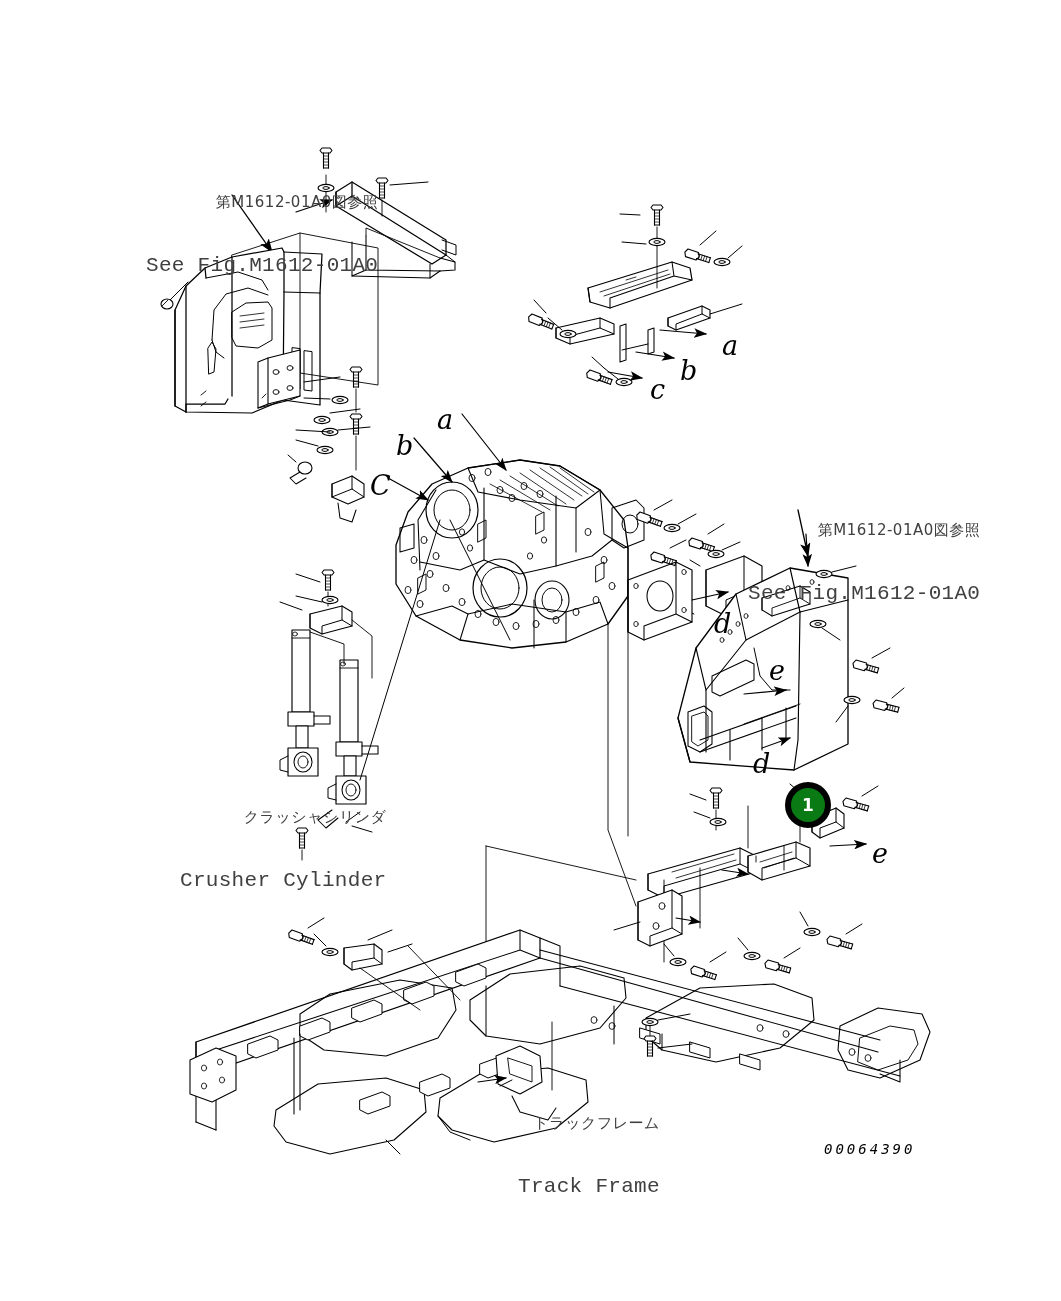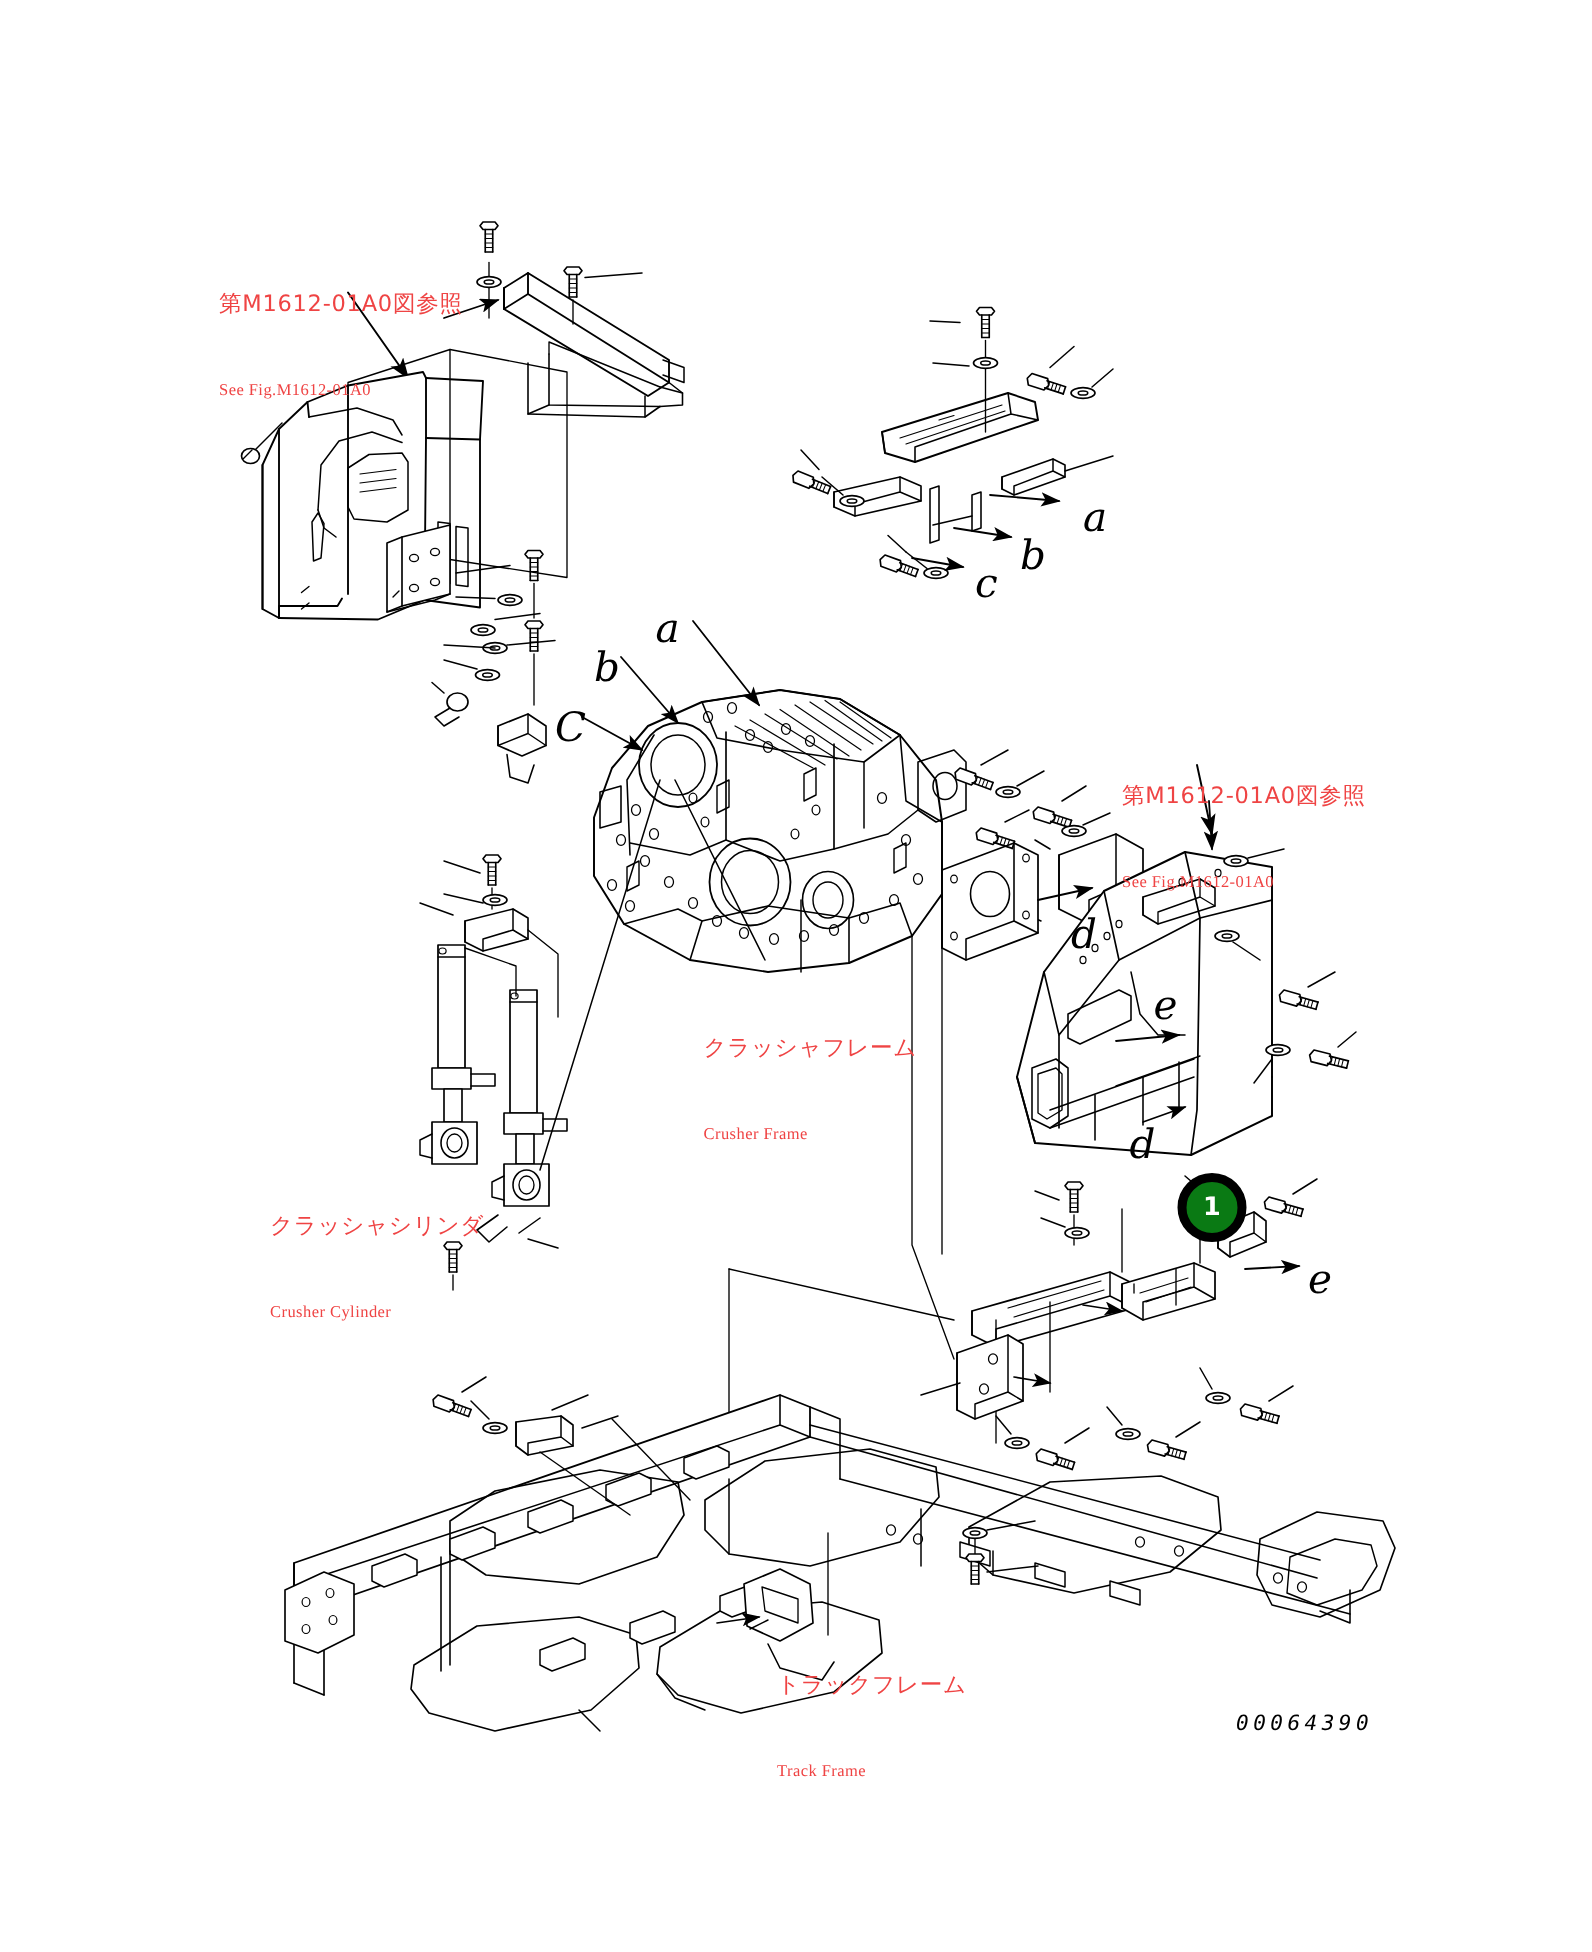--- a/index.html
+++ b/index.html
@@ -1,22 +1,22 @@
 <!DOCTYPE html>
 <html><head>
 <meta charset="utf-8">
 <style>
   html,body{margin:0;padding:0;background:#ffffff;}
   body{width:1061px;height:1301px;position:relative;overflow:hidden;
        font-family:"DejaVu Sans Mono","Liberation Mono",monospace;}
   #stage{position:absolute;left:0;top:0;width:1061px;height:1301px;}
   svg.layer{position:absolute;left:0;top:0;width:1061px;height:1301px;}
-  .lbl{position:absolute;white-space:pre;color:#ef4444;line-height:1.28;}
+  .lbl{position:absolute;white-space:pre;color:#404040;line-height:1.28;text-align:right;}
   .lbl .jp{font-family:"DejaVu Sans","Liberation Sans",sans-serif;font-size:15px;letter-spacing:0.5px;}
-  .lbl .en{font-family:Liberation Serif, serif;font-size:11px;letter-spacing:0.3px;}
+  .lbl .en{font-family:Liberation Mono, monospace;font-size:21px;letter-spacing:0.3px;}
   .callout{position:absolute;font-family:"DejaVu Serif","Liberation Serif",serif;
            font-size:27px;color:#000;font-style:italic;}
   .partmark{position:absolute;width:46px;height:46px;border-radius:50%;
             background:#0a7a14;border:6px solid #000;box-sizing:border-box;
             display:flex;align-items:center;justify-content:center;}
   .partmark span{color:#fff;font-family:"DejaVu Sans","Liberation Sans",sans-serif;
                  font-size:17px;font-weight:bold;}
   .dwgno{position:absolute;font-family:"DejaVu Sans Mono","Liberation Mono",monospace;
          font-size:14px;letter-spacing:3px;color:#000;font-style:italic;}
 </style>
@@ -621,24 +621,20 @@
   <div class="lbl" style="left:146px;top:152px;">
     <div class="jp">第M1612-01A0図参照</div>
     <div class="en">See Fig.M1612-01A0</div>
   </div>
 
   <div class="lbl" style="left:748px;top:480px;">
     <div class="jp">第M1612-01A0図参照</div>
     <div class="en">See Fig.M1612-01A0</div>
   </div>
 
-  <div class="lbl" style="left:469px;top:648px;">
-    <div class="jp">クラッシャフレーム</div>
-    <div class="en">Crusher Frame</div>
-  </div>
 
   <div class="lbl" style="left:180px;top:767px;">
     <div class="jp">クラッシャシリンダ</div>
     <div class="en">Crusher Cylinder</div>
   </div>
 
   <div class="lbl" style="left:518px;top:1073px;">
     <div class="jp">トラックフレーム</div>
     <div class="en">Track Frame</div>
   </div>

